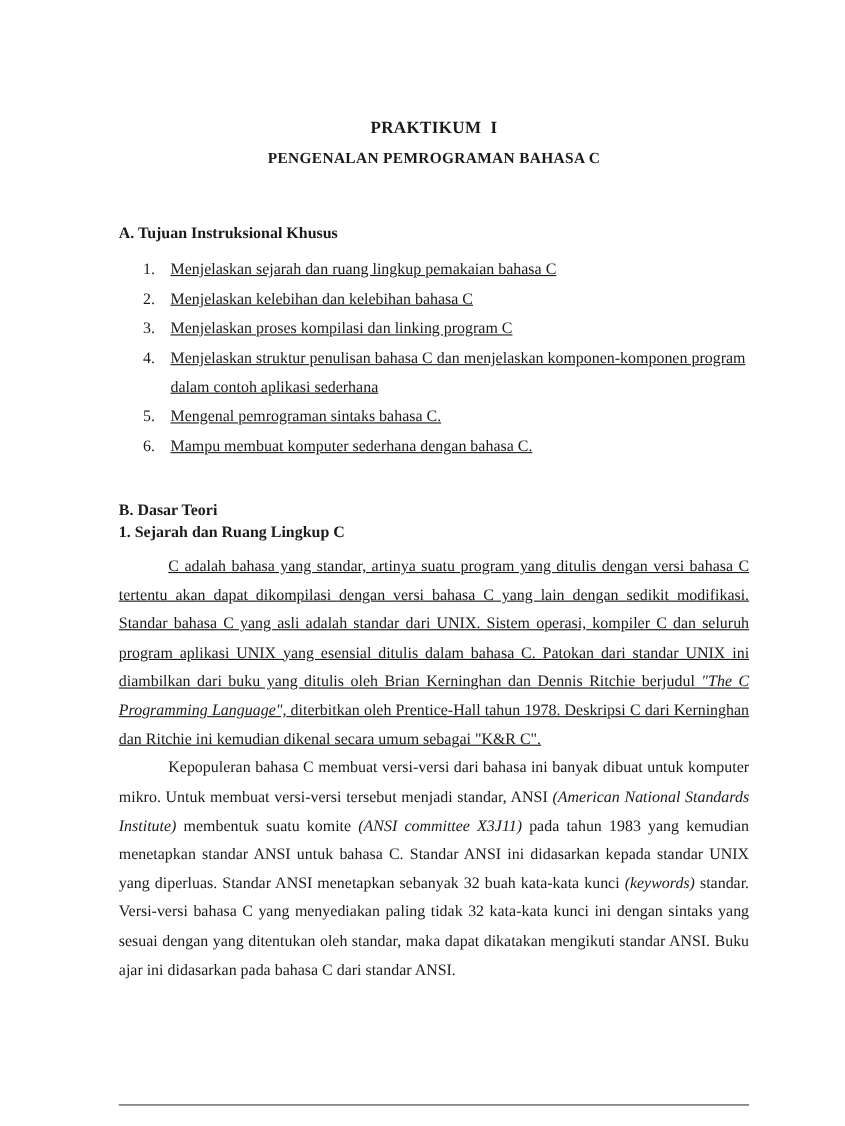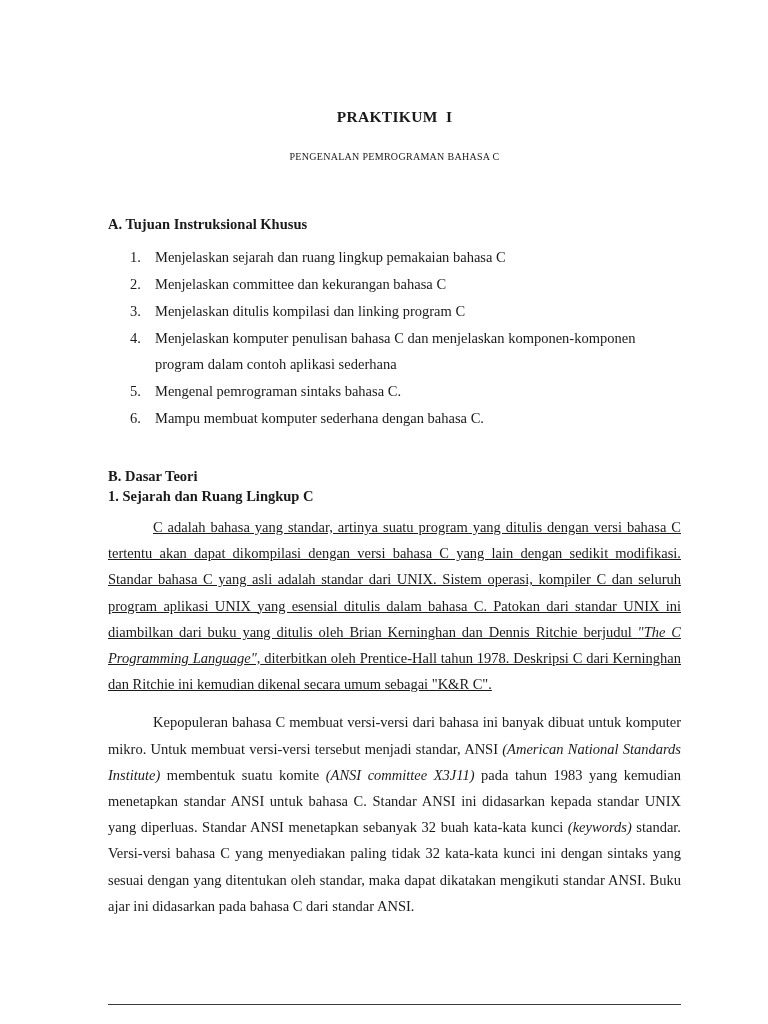--- a/index.html
+++ b/index.html
@@ -40,25 +40,25 @@
   }
   .doc-title {
     font-size: 15.5px;
     font-weight: bold;
     letter-spacing: 0.3px;
     line-height: 26px;
     margin: 0;
     white-space: pre;
   }
   .doc-subtitle {
-    font-size: 10px;
-    font-weight: normal;
+    font-size: 14px;
+    font-weight: bold;
     letter-spacing: 0.3px;
     line-height: 26px;
-    margin: 14px 0 0 0;
+    margin: 2px 0 0 0;
   }
 
   
   .section-heading {
     font-size: 14.5px;
     font-weight: bold;
     line-height: 20px;
     margin: 0;
     font-family: Liberation Serif, serif;
   }
@@ -82,34 +82,35 @@
   .obj-list li .num {
     position: absolute;
     left: 22px;
     top: 0;
     width: 20px;
     text-align: left;
     font-size: 14.5px;
   }
   .obj-list li .txt {
     display: block;
+    text-decoration: underline;
   }
 
   
   .body-par {
     font-size: 14.5px;
     line-height: 26.2px;
     text-align: justify;
     text-justify: inter-word;
     text-indent: 45px;
     margin: 0;
     hyphens: none;
   }
   .body-par.first { margin-top: 8px; text-decoration: underline; }
-  .body-par + .body-par { margin-top: 12px; }
+  .body-par + .body-par { margin-top: 0; }
   .body-par i { font-style: italic; }
 
   
   .footer-rule {
     position: absolute;
     left: 108px;
     top: 1004px;
     width: 573px;
     height: 0;
     border-top: 1.4px solid #3a3a3a;
@@ -129,29 +130,29 @@
 
     <div class="section-heading sec-a">A. Tujuan Instruksional Khusus</div>
 
     <ol class="obj-list">
       <li>
         <span class="num">1.</span>
         <span class="txt">Menjelaskan sejarah dan ruang lingkup pemakaian bahasa C</span>
       </li>
       <li>
         <span class="num">2.</span>
-        <span class="txt">Menjelaskan committee dan kekurangan bahasa C</span>
+        <span class="txt">Menjelaskan kelebihan dan kelebihan bahasa C</span>
       </li>
       <li>
         <span class="num">3.</span>
-        <span class="txt">Menjelaskan ditulis kompilasi dan linking program C</span>
+        <span class="txt">Menjelaskan proses kompilasi dan linking program C</span>
       </li>
       <li>
         <span class="num">4.</span>
-        <span class="txt">Menjelaskan komputer penulisan bahasa C dan menjelaskan komponen-komponen program dalam contoh aplikasi sederhana</span>
+        <span class="txt">Menjelaskan struktur penulisan bahasa C dan menjelaskan komponen-komponen program dalam contoh aplikasi sederhana</span>
       </li>
       <li>
         <span class="num">5.</span>
         <span class="txt">Mengenal pemrograman sintaks bahasa C.</span>
       </li>
       <li>
         <span class="num">6.</span>
         <span class="txt">Mampu membuat komputer sederhana dengan bahasa C.</span>
       </li>
     </ol>

